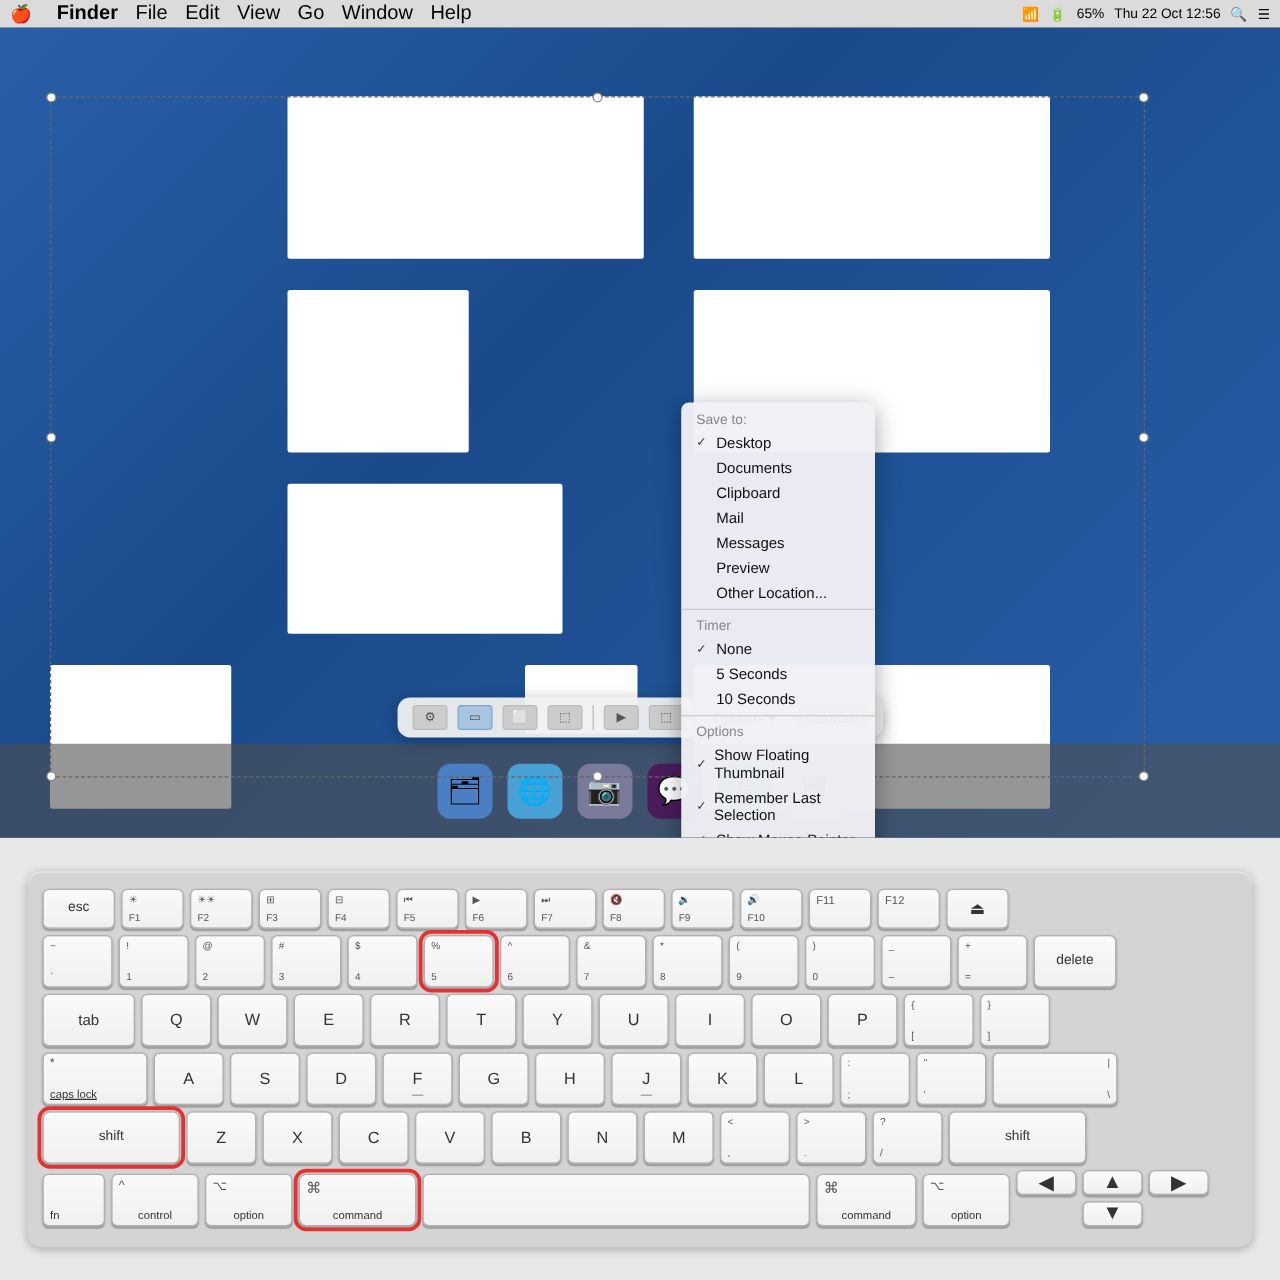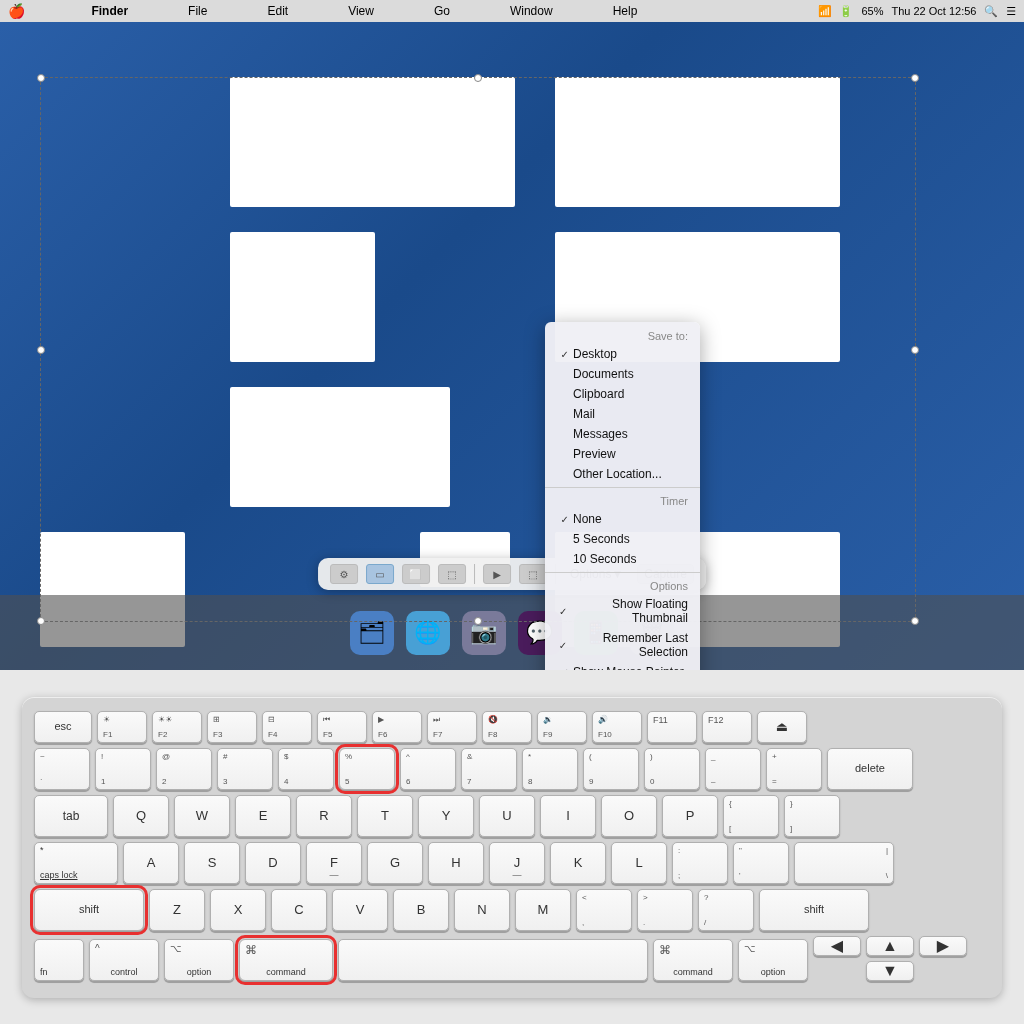--- a/index.html
+++ b/index.html
@@ -21,31 +21,30 @@
       padding: 0 8px;
       font-size: 12px;
       color: #000;
       gap: 0;
       position: relative;
       z-index: 100;
     }
     .menubar-left { display: flex; align-items: center; gap: 14px; flex: 1; }
     .menubar-right { display: flex; align-items: center; gap: 8px; font-size: 11px; }
     .apple-logo { font-size: 14px; margin-right: 6px; }
-    .menu-item { font-size: 12px; cursor: default; margin-left: 46px; }
+    .menu-item { font-size: 16px; cursor: default; }
     .menu-item.bold { font-weight: 600; }
 
     
     #screenshot-area {
       width: 100%;
       height: 648px;
       background: linear-gradient(135deg, #2a5fa8 0%, #1a4a8a 40%, #2a5fa8 100%);
       position: relative;
       overflow: hidden;
-      text-align: right;
     }
 
     
     #selection-border {
       position: absolute;
       top: 55px;
       left: 40px;
       right: 108px;
       bottom: 48px;
       border: 1.5px dashed #666;
@@ -250,21 +249,21 @@
       bottom: 3px;
       left: 5px;
     }
     .k-f { width: 50px; height: 32px; }
     .k-std { width: 56px; height: 42px; }
     .k-tab { width: 74px; height: 42px; }
     .k-caps { width: 84px; height: 42px; }
     .k-shift-l { width: 110px; height: 42px; }
     .k-shift-r { width: 110px; height: 42px; }
     .k-return { width: 100px; height: 42px; }
-    .k-delete { width: 86px; height: 42px; }
+    .k-delete { width: 66px; height: 42px; }
     .k-fn-key { width: 50px; height: 42px; }
     .k-ctrl { width: 70px; height: 42px; }
     .k-option { width: 70px; height: 42px; }
     .k-cmd-l { width: 94px; height: 42px; }
     .k-space { width: 310px; height: 42px; }
     .k-cmd-r { width: 80px; height: 42px; }
     .k-opt-r { width: 70px; height: 42px; }
     .k-arr { width: 48px; height: 20px; }
     .k-esc { width: 58px; height: 32px; }
   </style>

